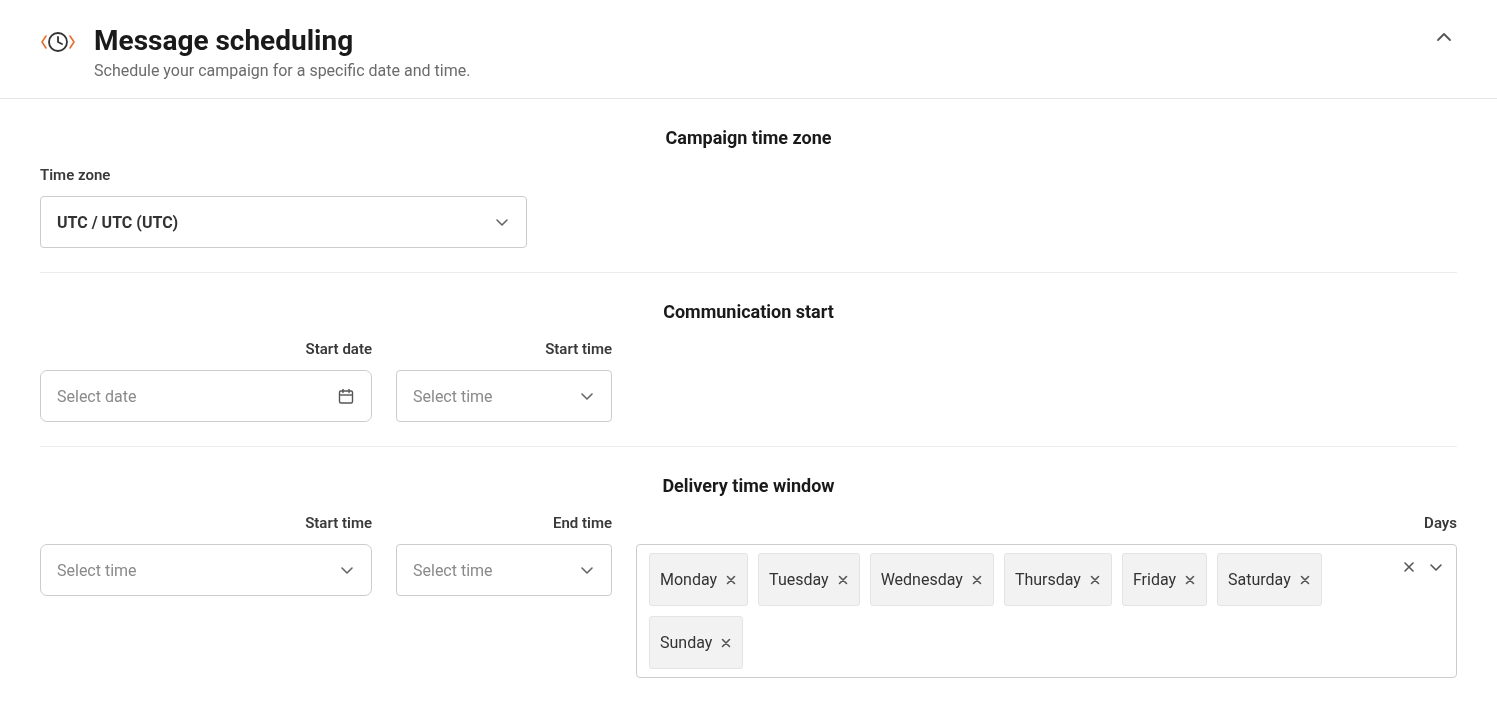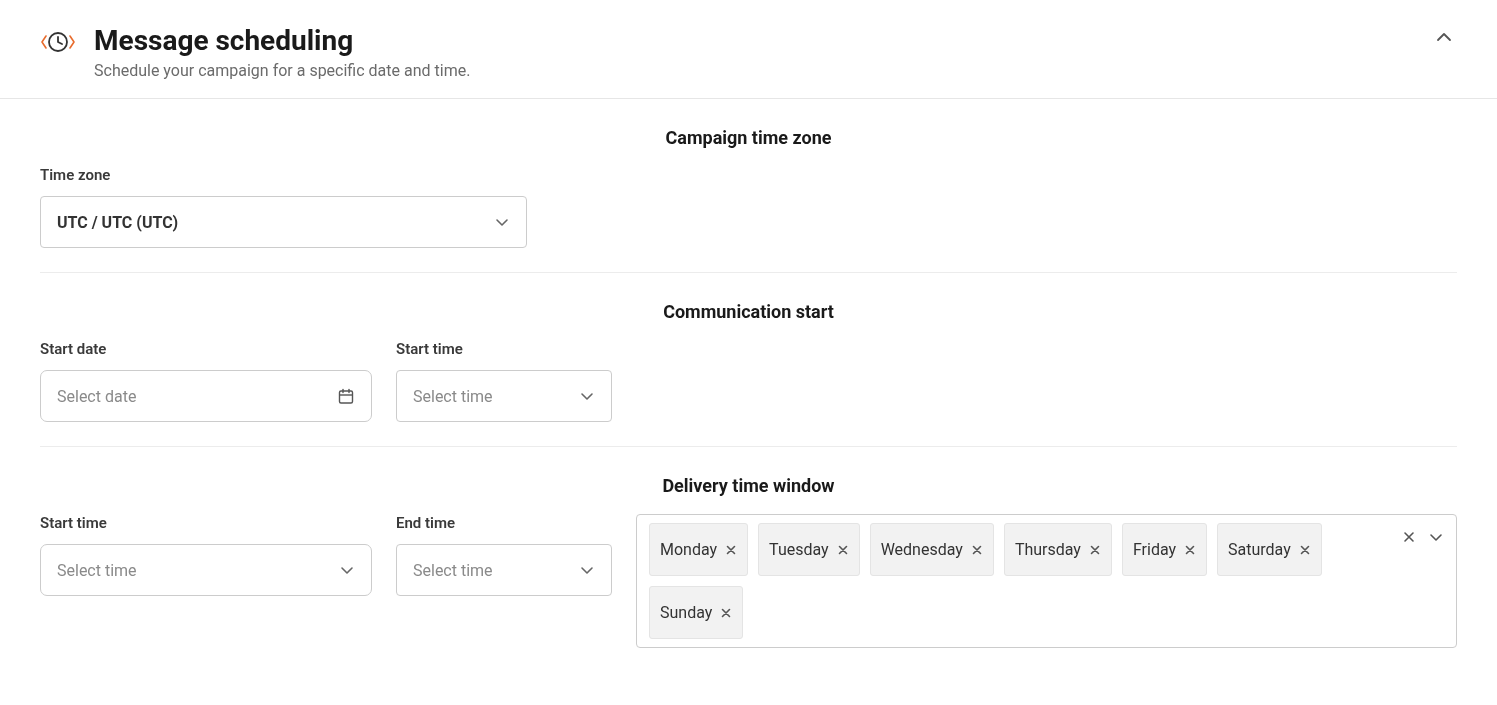--- a/index.html
+++ b/index.html
@@ -59,20 +59,21 @@
       font-size: 18px;
       font-weight: 700;
       color: #1a1a1a;
       margin-bottom: 18px;
       text-align: center;
     }
     .fields-row {
       display: flex;
       gap: 24px;
       align-items: flex-start;
+      text-align: right;
     }
     .field {
       display: flex;
       flex-direction: column;
     }
     .field-label {
       font-size: 15px;
       font-weight: 600;
       color: #3a3a3a;
       margin-bottom: 12px;
@@ -233,20 +234,21 @@
           <div class="select w-216">
             <span class="placeholder">Select time</span>
             <span class="chevron-down">
               <svg width="16" height="16" viewBox="0 0 16 16">
                   <path d="M3 6 L8 11 L13 6" stroke="currentColor" stroke-width="1.6" fill="none" stroke-linecap="round" stroke-linejoin="round"></path>
                 </svg>
             </span>
           </div>
         </div>
         <div class="field field-days">
+          <div class="field-label">Days</div>
           <div class="multi-select" id="days-multiselect">
 
             <span class="tag">
                 <span>Monday</span>
                 <span class="tag-x">
                   <svg width="12" height="12" viewBox="0 0 12 12">
                     <path d="M2.5 2.5 L9.5 9.5 M9.5 2.5 L2.5 9.5" stroke="currentColor" stroke-width="1.6" stroke-linecap="round"></path>
                   </svg>
                 </span>
               </span>

